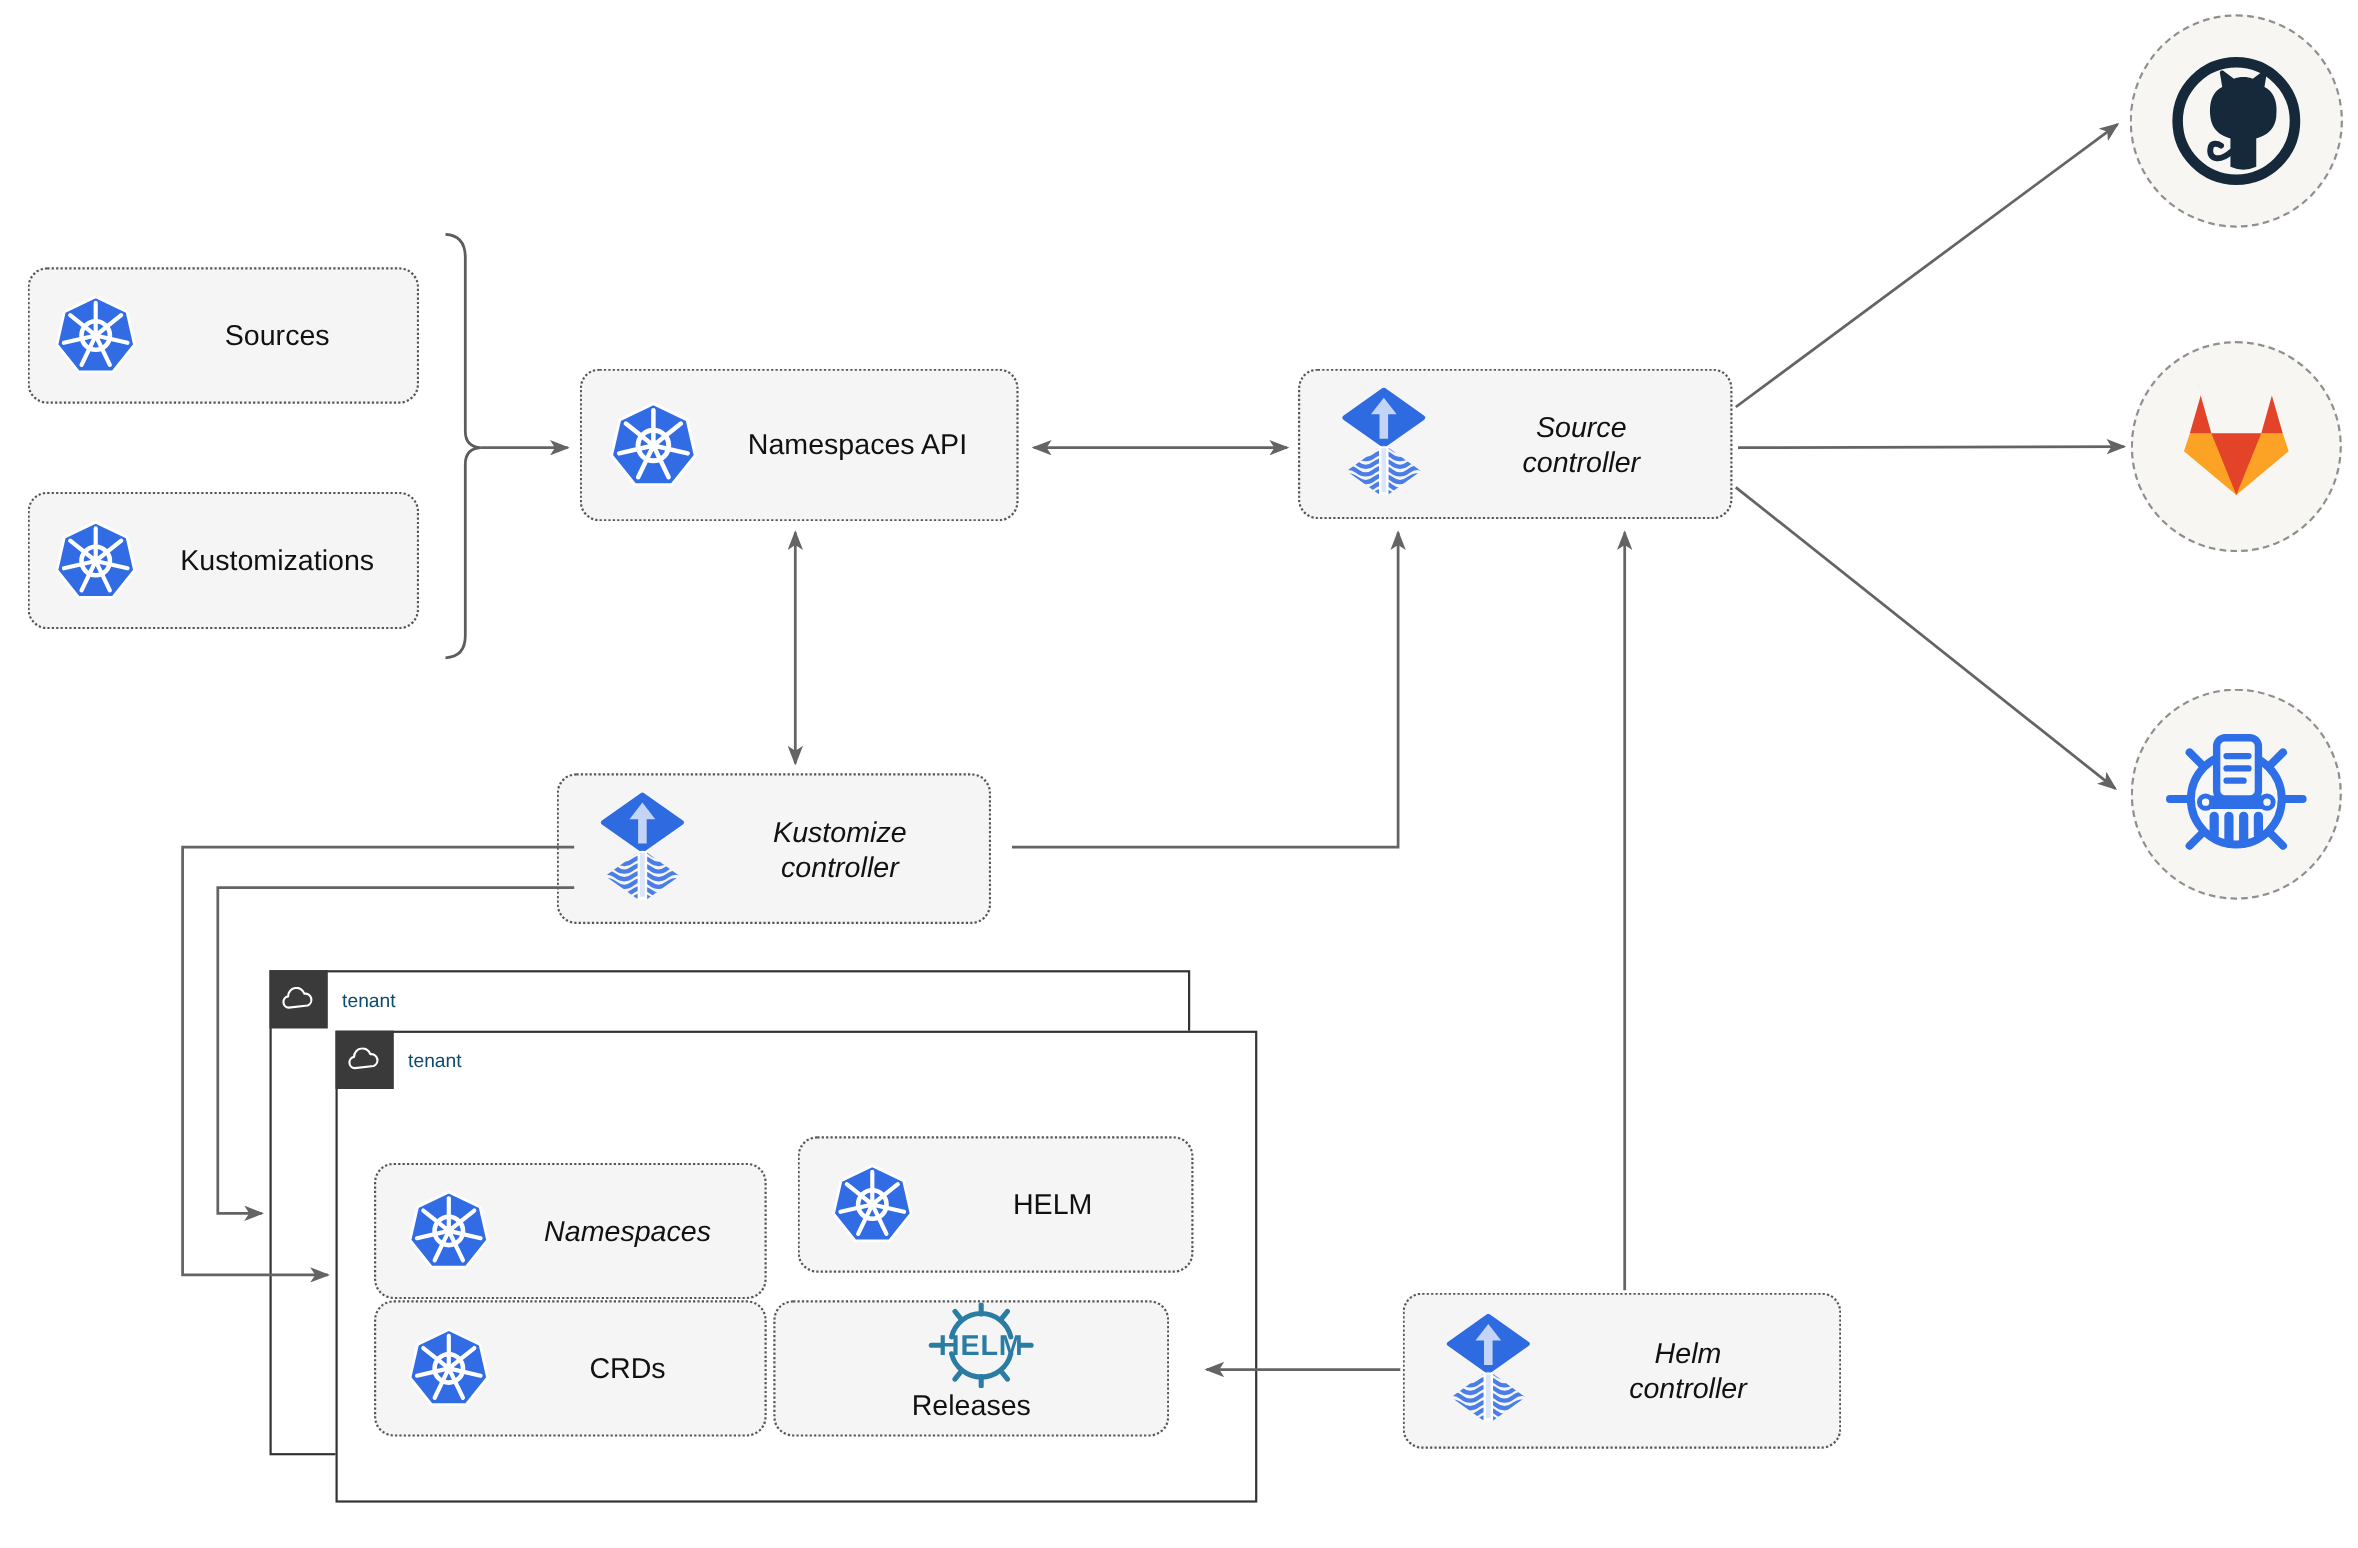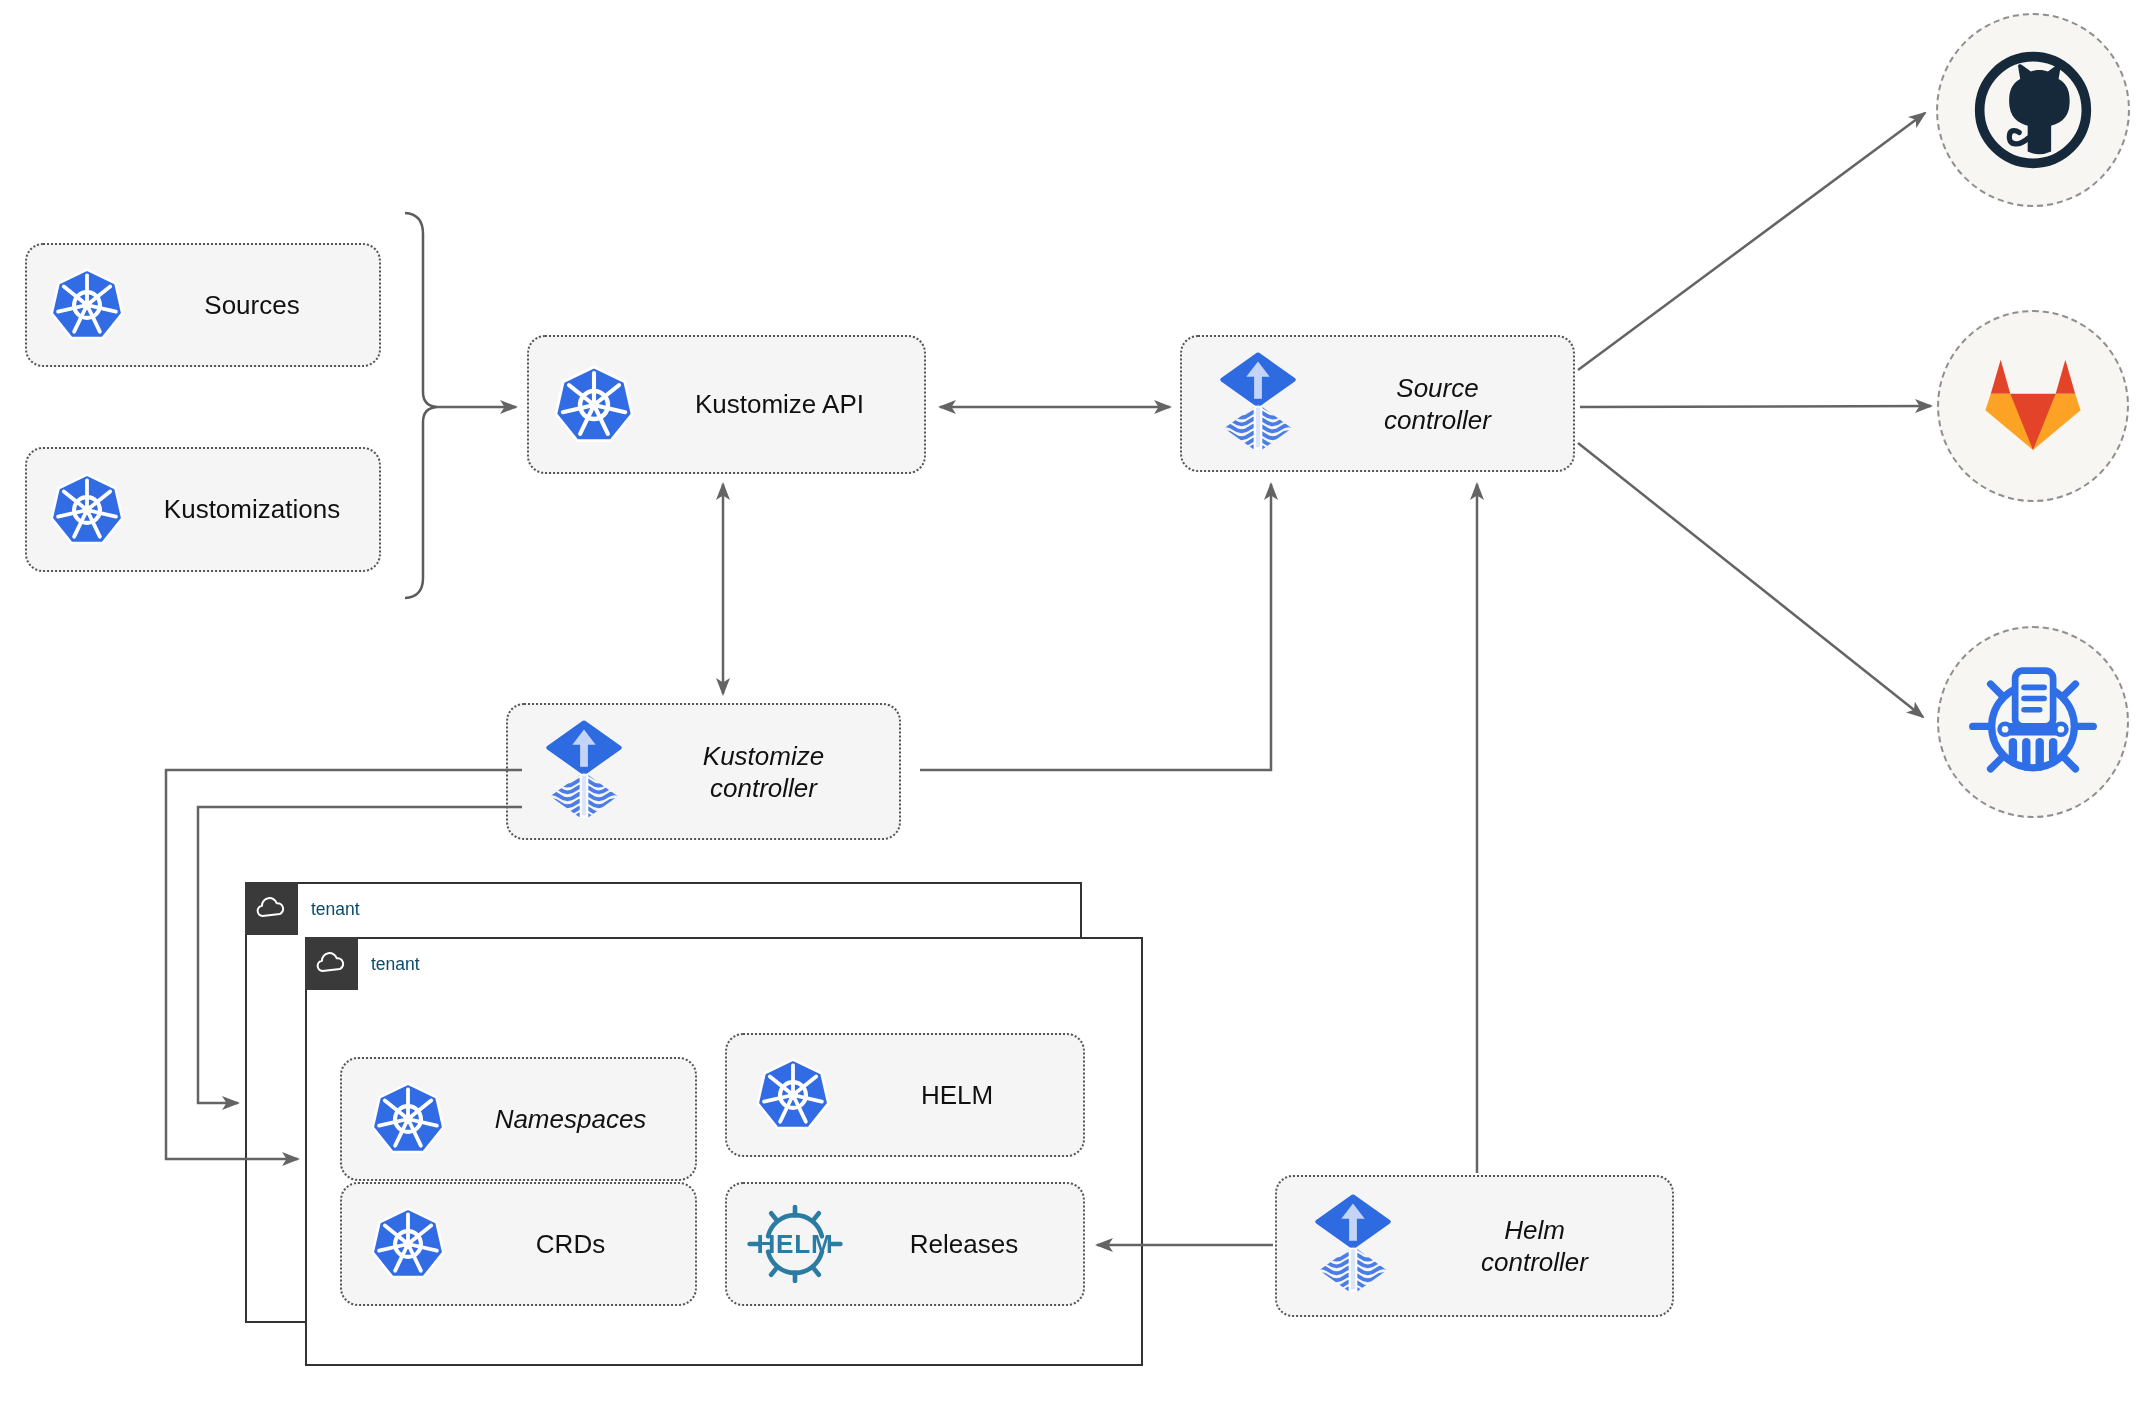--- a/index.html
+++ b/index.html
@@ -167,21 +167,21 @@
     <svg class="icon-k8s-lg" style="width:76px;height:76px;margin-left:22px;">
         <use href="#sym-k8s"></use>
       </svg>
     <div class="lbl">Kustomizations</div>
   </div>
 
   <div class="dbox" style="left:527px;top:335px;width:399px;height:139px;">
     <svg class="icon-k8s-lg">
         <use href="#sym-k8s"></use>
       </svg>
-    <div class="lbl">Kustomize API</div>
+    <div class="lbl">Namespaces API</div>
   </div>
 
   <div class="dbox" style="left:1180px;top:335px;width:395px;height:137px;">
     <svg class="icon-flux">
         <use href="#sym-flux"></use>
       </svg>
     <div class="lbl lbl2">
       <div>Source</div>
       <div>controller</div>
     </div>
@@ -221,21 +221,21 @@
     <div class="lbl">HELM</div>
   </div>
 
   <div class="dbox" style="left:340px;top:1182px;width:357px;height:124px;">
     <svg class="icon-k8s-sm">
         <use href="#sym-k8s"></use>
       </svg>
     <div class="lbl">CRDs</div>
   </div>
 
-  <div class="dbox" style="left:725px;top:1182px;width:360px;height:124px;">
+  <div class="dbox" style="left:703px;top:1182px;width:360px;height:124px;flex-direction:column;">
     <svg class="icon-helm">
         <use href="#sym-helm"></use>
       </svg>
     <div class="lbl">Releases</div>
   </div>
 
   <div class="circle" style="left:1936px;top:13px;width:194px;height:194px;">
     <svg width="128" height="128">
         <use href="#sym-github"></use>
       </svg>

